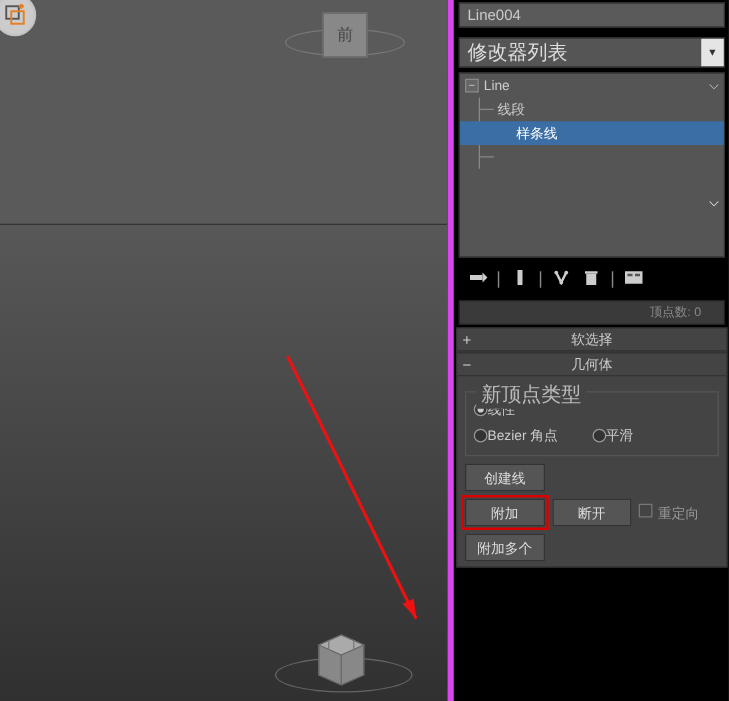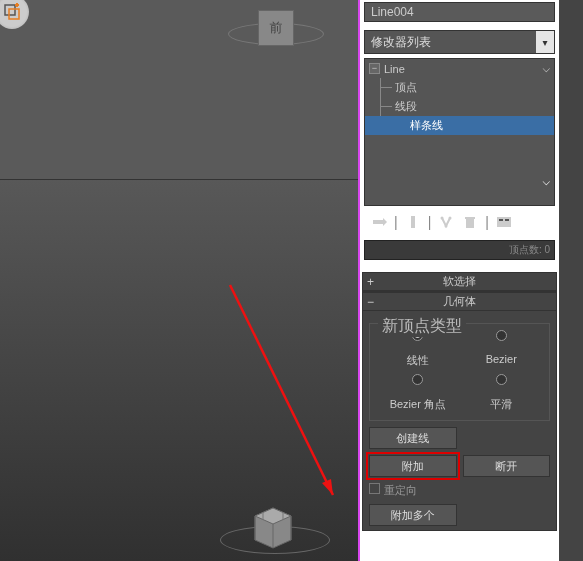--- a/index.html
+++ b/index.html
@@ -14,57 +14,57 @@
   
   .front-box { position: absolute; left: 258px; top: 10px; width: 36px; height: 36px; background: #888; border: 1px solid #666; display: flex; align-items: center; justify-content: center; color: #444; font-size: 13px; }
   .front-circle { position: absolute; left: 228px; top: 23px; width: 96px; height: 22px; border: 1px solid #777; border-radius: 50%; }
   
   .arrow-line { position: absolute; left: 100px; top: 280px; width: 260px; height: 260px; pointer-events: none; }
   
   .cube-obj { position: absolute; left: 245px; top: 498px; width: 56px; height: 52px; }
   .cube-ellipse { position: absolute; left: 220px; top: 526px; width: 110px; height: 28px; border: 1px solid #666; border-radius: 50%; }
   
   
-  .right-panel { position: absolute; left: 358px; top: 0; width: 201px; height: 561px; background: #ffffff; border-left: 2px solid #d946ef; }
+  .right-panel { position: absolute; left: 358px; top: 0; width: 226px; height: 561px; background: #000000; border-left: 5px solid #d946ef; }
   
   .name-field { margin: 2px 4px 8px 4px; height: 20px; background: #5a5a5a; border: 1px solid #333; color: #ccc; font-size: 12px; padding: 2px 6px; display: flex; align-items: center; }
   
   .modifier-dropdown { margin: 4px 4px 4px 4px; height: 24px; background: #555; border: 1px solid #333; display: flex; align-items: center; justify-content: space-between; }
-  .modifier-dropdown span { color: #ddd; font-size: 12px; padding-left: 6px; }
+  .modifier-dropdown span { color: #ddd; font-size: 16px; padding-left: 6px; }
   .dd-arrow { width: 18px; height: 100%; background: #e5e5e5; display: flex; align-items: center; justify-content: center; color: #333; font-size: 10px; }
   
   .stack { margin: 4px 4px 4px 4px; height: 148px; background: #555; border: 1px solid #333; position: relative; }
   .stack-row { display: flex; align-items: center; height: 19px; font-size: 11px; color: #ccc; padding-left: 4px; position: relative; }
   .stack-row.root { color: #ccc; }
   .stack-row.sub { padding-left: 30px; }
   .stack-row.sel { background: #3a6ea5; color: #fff; padding-left: 45px; }
   .expand-box { width: 11px; height: 11px; background: #666; border: 1px solid #888; margin-right: 4px; display: inline-flex; align-items: center; justify-content: center; font-size: 9px; line-height: 1; }
   .stack-tag { position: absolute; right: 4px; top: 4px; font-size: 10px; color: #ccc; }
   .stack-tag2 { position: absolute; right: 4px; top: 60px; font-size: 10px; color: #fff; }
   .tree-line { position: absolute; left: 15px; top: 19px; width: 1px; height: 57px; background: #888; }
   .tree-h { position: absolute; left: 15px; width: 12px; height: 1px; background: #888; }
   
   .icon-row { margin: 4px 4px; height: 24px; display: flex; align-items: center; gap: 6px; padding: 0 6px; }
   .icon-row .sep { color: #888; font-size: 14px; }
   .tb-icon { width: 18px; height: 18px; display: flex; align-items: center; justify-content: center; color: #ccc; }
   .tb-icon svg { width: 16px; height: 16px; }
   
-  .faded-bar { margin: 6px 4px 12px 4px; height: 20px; background: #3a3a3a; border: 1px solid #222; color: #888; font-size: 10px; display: flex; justify-content: flex-end; align-items: center; padding-right: 4px; }
+  .faded-bar { margin: 6px 4px 2px 4px; height: 20px; background: #3a3a3a; border: 1px solid #222; color: #888; font-size: 10px; display: flex; justify-content: flex-end; align-items: center; padding-right: 18px; }
   
   .rollout { margin: 0 2px; border: 1px solid #333; background: #444; }
   .rollout-header { height: 18px; background: #444; border-bottom: 1px solid #333; color: #ccc; font-size: 11px; display: flex; align-items: center; justify-content: center; position: relative; }
   .rollout-header .pm { position: absolute; left: 4px; font-size: 12px; }
   .group-box { margin: 2px 6px 6px 6px; border: 1px solid #555; padding: 6px 6px 2px 6px; position: relative; }
   .group-title { position: absolute; top: -8px; left: 8px; background: #444; color: #bbb; font-size: 16px; padding: 0 4px; }
   .radio-row { display: flex; margin-bottom: 6px; }
-  .radio-item { display: flex; align-items: center; width: 50%; color: #ccc; font-size: 11px; gap: 12px; flex-direction: column; }
+  .radio-item { display: flex; align-items: center; width: 50%; color: #ccc; font-size: 11px; gap: 0; }
   .radio { width: 11px; height: 11px; border: 1px solid #999; border-radius: 50%; background: #333; display: inline-flex; align-items: center; justify-content: center; }
   .radio.checked::after { content: ""; width: 5px; height: 5px; background: #ccc; border-radius: 50%; }
   
-  .btn-grid { display: grid; grid-template-columns: 1fr 1fr; gap: 6px; margin: 4px 6px; }
+  .btn-grid { display: grid; grid-template-columns: 1fr 1fr 1fr; gap: 6px; margin: 4px 6px; }
   .btn { height: 22px; background: #555; border: 1px solid #333; color: #ddd; font-size: 11px; display: flex; align-items: center; justify-content: center; cursor: pointer; }
   .btn.highlight { outline: 2px solid #d00; outline-offset: 1px; }
   .btn.single { grid-column: 1 / 2; }
   
   .chk-row { display: flex; align-items: flex-start; gap: 4px; color: #999; font-size: 11px; margin: 6px 0 0 10px; }
   .chk { width: 11px; height: 11px; border: 1px solid #777; background: #444; }
 </style>
 </head>
 <body>
 
@@ -112,21 +112,20 @@
   <div class="stack">
     <span class="stack-tag">⌵</span>
     <div class="tree-line"></div>
     <div class="tree-h" style="top:28px"></div>
     <div class="tree-h" style="top:47px"></div>
     <div class="tree-h" style="top:66px"></div>
     <div class="stack-row root">
       <span class="expand-box">−</span>
       <span>Line</span>
     </div>
-    <div class="stack-row sub">顶点</div>
     <div class="stack-row sub">线段</div>
     <div class="stack-row sub sel">
       <span>样条线</span>
       <span class="stack-tag2">⌵</span>
     </div>
   </div>
 
   <div class="icon-row">
     <div class="tb-icon">
         <svg viewBox="0 0 16 16">
@@ -179,24 +178,20 @@
       <span class="pm">−</span>
       <span>几何体</span>
     </div>
 
     <div class="group-box" style="margin-top:12px">
       <div class="group-title">新顶点类型</div>
       <div class="radio-row">
         <div class="radio-item">
             <span class="radio checked"></span>
             <span>线性</span>
-          </div>
-        <div class="radio-item">
-            <span class="radio"></span>
-            <span>Bezier</span>
           </div>
       </div>
       <div class="radio-row">
         <div class="radio-item">
             <span class="radio"></span>
             <span>Bezier 角点</span>
           </div>
         <div class="radio-item">
             <span class="radio"></span>
             <span>平滑</span>

